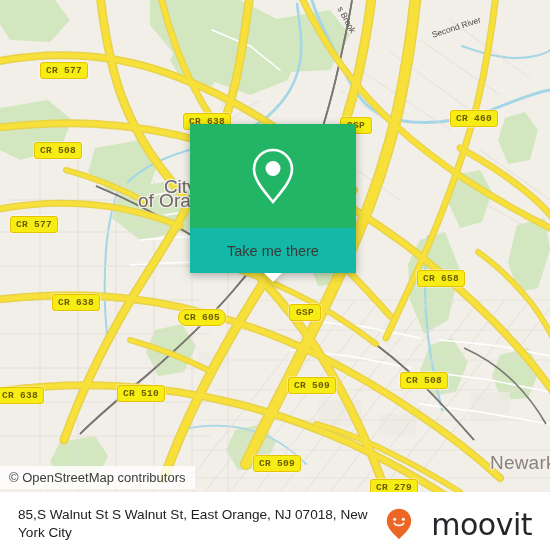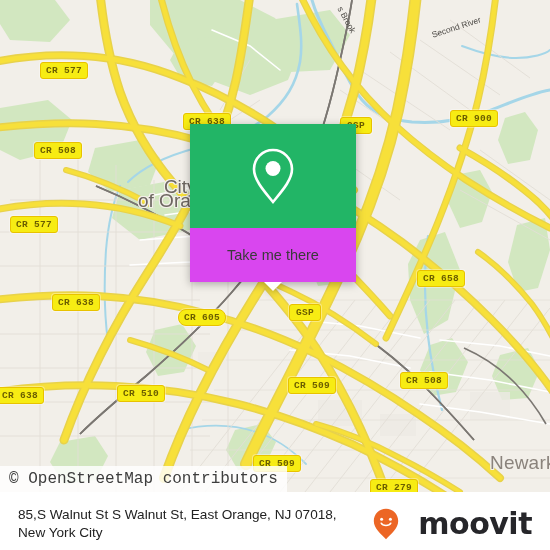--- a/index.html
+++ b/index.html
@@ -82,22 +82,22 @@
     filter: drop-shadow(0 2px 4px rgba(0,0,0,0.30));
   }
   #popup-green {
     background: #22b566;
     height: 104px;
     display: flex;
     align-items: center;
     justify-content: center;
   }
   #popup-white {
-    background: #d946ef;
-    height: 54px;
+    background: #14b8a6;
+    height: 45px;
     display: flex;
     align-items: center;
     justify-content: center;
     position: relative;
   }
   #popup-cta {
     font-size: 14.5px;
     color: #3a3a3a;
     font-family: "Liberation Sans", sans-serif;
   }
@@ -111,23 +111,23 @@
     border-right: 9px solid transparent;
     border-top: 9px solid #ffffff;
   }
 
   
   #attribution {
     position: absolute;
     left: 0; top: 466px;
     background: rgba(255,255,255,0.82);
     padding: 4px 9px 4px 9px;
-    font-size: 16px;
+    font-size: 13px;
     color: #3d3d3d;
-    font-family: Liberation Mono, monospace;
+    font-family: Liberation Sans, sans-serif;
     white-space: nowrap;
   }
 
   
   #footer {
     position: absolute;
     left: 0; top: 492px;
     width: 550px; height: 58px;
     background: #ffffff;
     display: flex;
@@ -139,24 +139,23 @@
     flex: 1 1 auto;
     font-size: 13.6px;
     line-height: 18px;
     color: #222222;
     font-family: "Liberation Sans", sans-serif;
     padding-right: 6px;
   }
   #footer-logo {
     flex: 0 0 auto;
     display: flex;
-    align-items: center;
+    align-items: flex-end;
     gap: 19px;
     padding-right: 8px;
-    font-weight: bold;
   }
   #moovit-word {
     font-size: 30px;
     color: #26262a;
     font-family: "DejaVu Sans", sans-serif;
     letter-spacing: -0.5px;
     line-height: 30px;
   }
 </style>
 </head>
@@ -333,21 +332,21 @@
           <path stroke-width="3.5" d="M316 424 C346 432 374 444 400 458 C424 470 444 482 460 492"></path>
           <path stroke-width="3.5" d="M130 340 C158 348 184 358 208 370"></path>
         </g>
       </g>
     </svg>
 
     <div id="shields">
         <div class="shield" style="left: 40px; top: 62px;">CR 577</div>
         <div class="shield" style="left: 183px; top: 113px;">CR 638</div>
         <div class="shield gsp" style="left: 340px; top: 117px;">GSP</div>
-        <div class="shield" style="left: 450px; top: 110px;">CR 900</div>
+        <div class="shield" style="left: 450px; top: 110px;">CR 460</div>
         <div class="shield" style="left: 34px; top: 142px;">CR 508</div>
         <div class="shield" style="left: 10px; top: 216px;">CR 577</div>
         <div class="shield" style="left: 52px; top: 294px;">CR 638</div>
         <div class="shield" style="left: 178px; top: 309px; border-radius: 8px;">CR 605</div>
         <div class="shield gsp" style="left: 289px; top: 304px;">GSP</div>
         <div class="shield" style="left: 417px; top: 270px;">CR 658</div>
         <div class="shield" style="left: -4px; top: 387px;">CR 638</div>
         <div class="shield" style="left: 117px; top: 385px;">CR 510</div>
         <div class="shield" style="left: 288px; top: 377px;">CR 509</div>
         <div class="shield" style="left: 400px; top: 372px;">CR 508</div>

